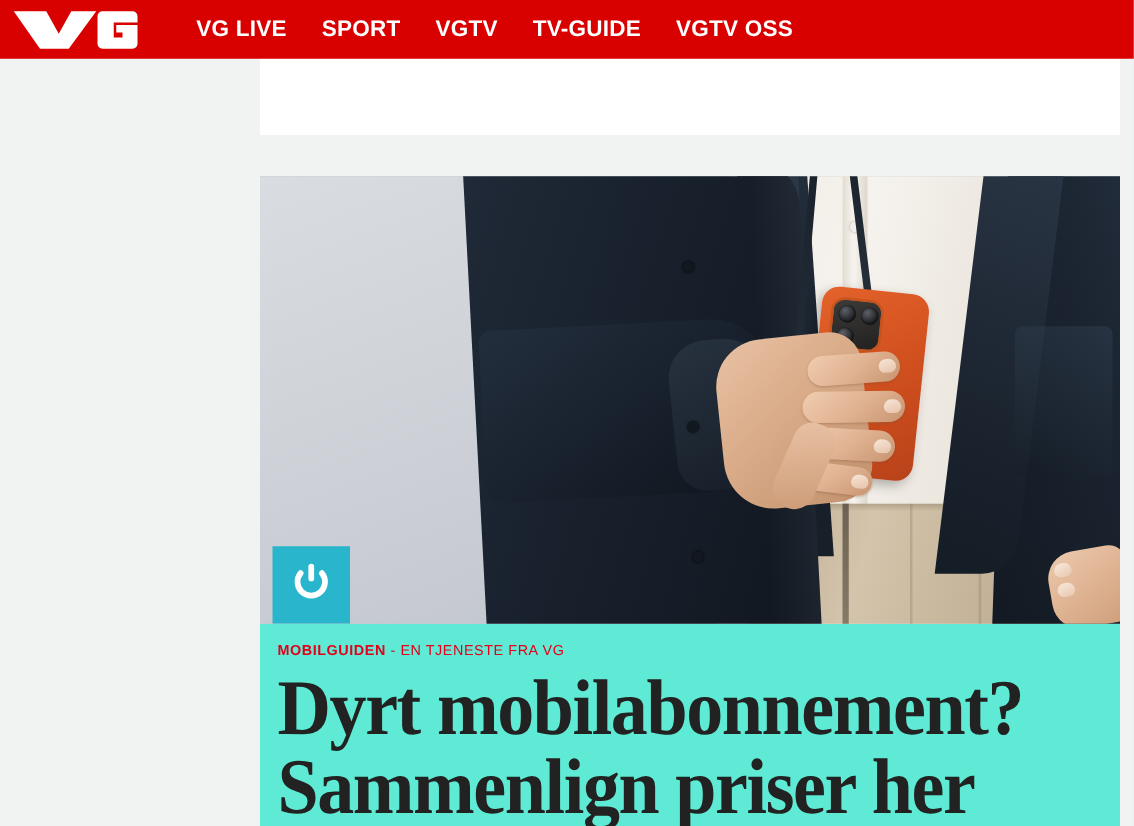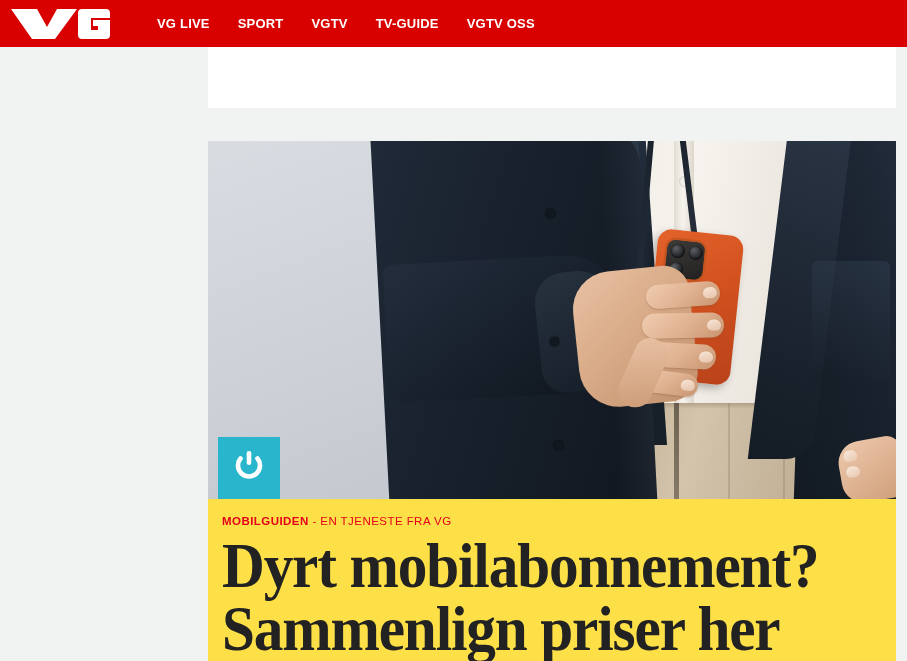--- a/index.html
+++ b/index.html
@@ -22,21 +22,21 @@
     width:101px; height:34px;
     margin-left:10px; margin-right:32px;
     position:relative;
     display:block;
   }
   .vg-logo svg{ display:block; }
 
   .vg-nav{ display:flex; align-items:center; height:47px; }
   .vg-nav a{
     color:#ffffff;
-    font-size:13px;
+    font-size:18px;
     font-weight:700;
     letter-spacing:.2px;
     text-decoration:none;
     padding:0 14px;
     line-height:47px;
     white-space:nowrap;
     font-family:"Liberation Sans", sans-serif;
   }
 
   
@@ -59,21 +59,21 @@
     line-height:92px;
     letter-spacing:-1px;
     white-space:nowrap;
   }
 
   
   .card-main{
     position:absolute;
     left:208px; top:141px;
     width:688px;
-    background:#fde047;
+    background:#5eead4;
     z-index:10;
   }
 
   
   .hero{
     position:relative;
     width:688px; height:358px;
     overflow:hidden;
     background:#c9cdd4;
   }

